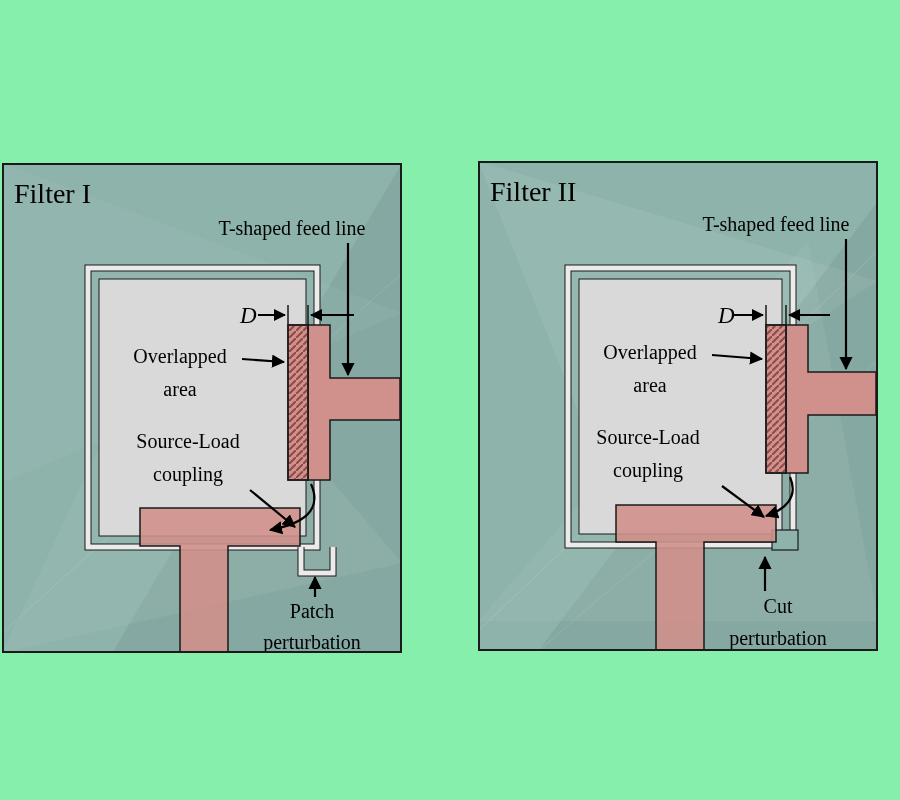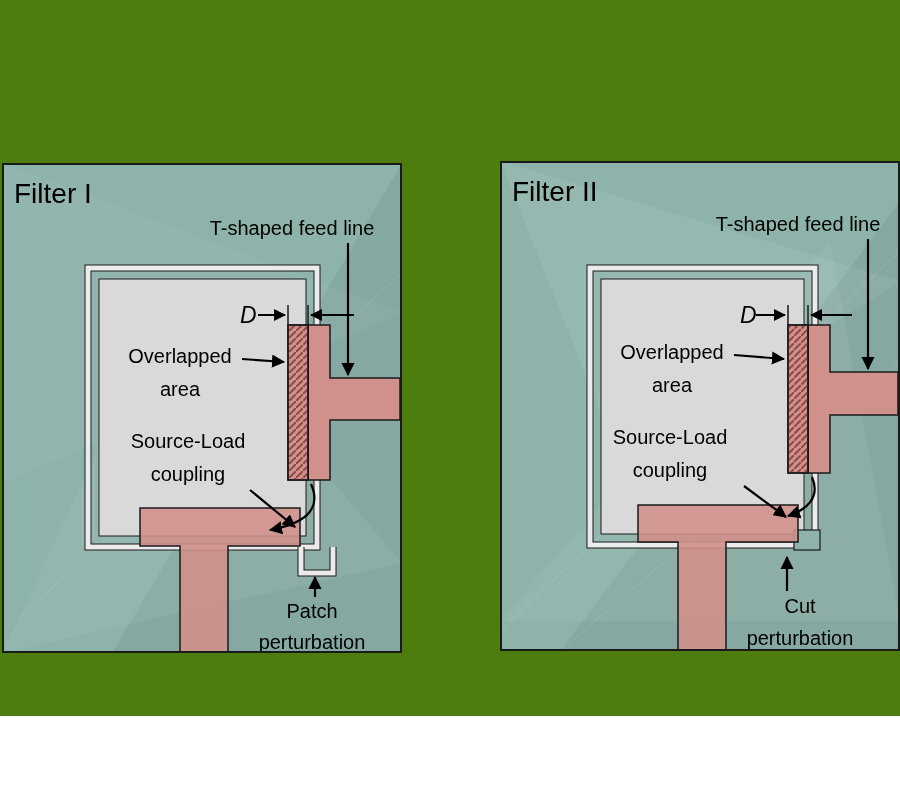--- a/index.html
+++ b/index.html
@@ -1,18 +1,18 @@
 <!DOCTYPE html>
 <html><head>
 <meta charset="utf-8">
 <style>
   html,body{margin:0;padding:0;background:#ffffff;}
   .canvas{
-    position:relative;width:900px;height:716px;background:#4d7c0f;
-    font-family:Liberation Sans, sans-serif;overflow:hidden;
+    position:relative;width:900px;height:800px;background:#86efac;
+    font-family:Liberation Serif, serif;overflow:hidden;
   }
   .panel{position:absolute;}
   .panel svg{display:block;}
   text{fill:#000000;}
   .title-text{font-size:28px;}
   .label-text{font-size:20px;}
   .dim-text{font-size:23px;font-style:italic;}
 </style>
 </head>
 <body>
@@ -69,21 +69,21 @@
       <text x="178" y="233" text-anchor="middle" class="label-text">area</text>
       <text x="186" y="285" text-anchor="middle" class="label-text">Source-Load</text>
       <text x="186" y="318" text-anchor="middle" class="label-text">coupling</text>
       <text x="310" y="455" text-anchor="middle" class="label-text">Patch</text>
       <text x="310" y="486" text-anchor="middle" class="label-text">perturbation</text>
 
       <rect x="1" y="1" width="398" height="488" fill="none" stroke="#1a1a1a" stroke-width="2"></rect>
     </svg>
   </div>
 
-  <div class="panel" style="left:500px;top:161px;">
+  <div class="panel" style="left:478px;top:161px;">
     <svg width="400" height="490" viewBox="0 0 400 490">
       <defs>
         <pattern id="hatchR" patternUnits="userSpaceOnUse" width="7" height="7">
           <path d="M-1,8 L8,-1" stroke="#8f4a46" stroke-width="2"></path>
         </pattern>
         <marker id="ahR" viewBox="0 0 6 6" refX="5.5" refY="3" markerWidth="6" markerHeight="6" orient="auto-start-reverse">
           <path d="M0,0 L6,3 L0,6 z" fill="#000000"></path>
         </marker>
       </defs>
 

